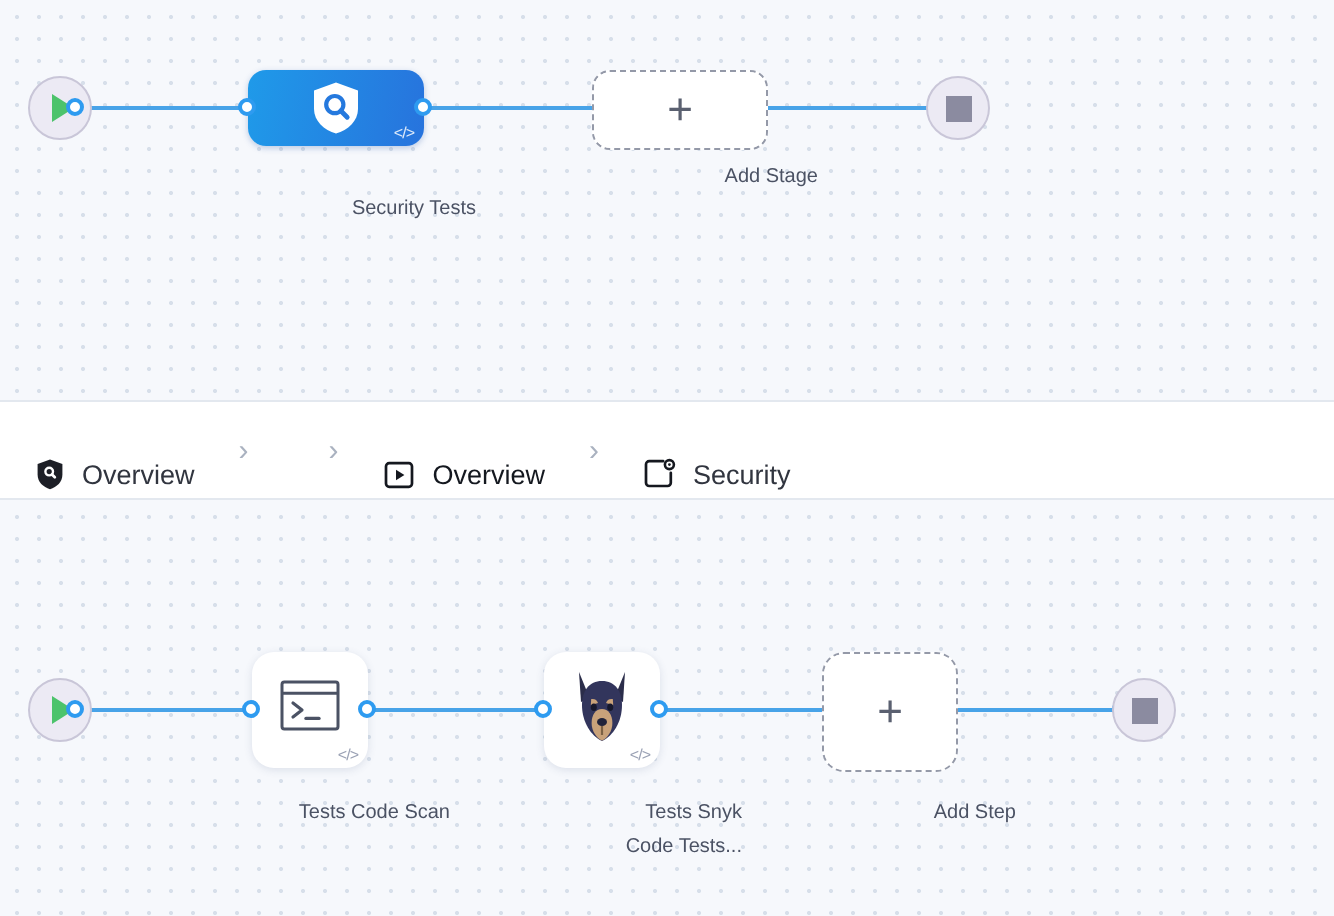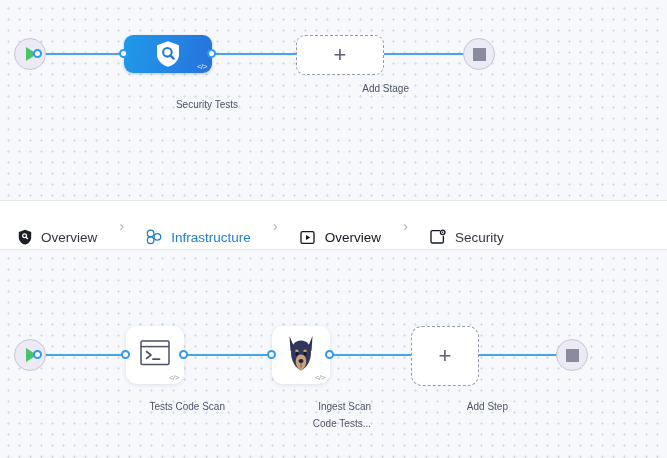--- a/index.html
+++ b/index.html
@@ -144,30 +144,20 @@
         <path d="M7 .7 L13.2 3 V8.4 C13.2 12 10.4 14.6 7 15.6 C3.6 14.6 .8 12 .8 8.4 V3 Z" fill="#1d1f26"></path>
         <circle cx="6.6" cy="6.8" r="1.9" fill="none" stroke="#ffffff" stroke-width="1.2"></circle>
         <line x1="8" y1="8.2" x2="9.4" y2="9.6" stroke="#ffffff" stroke-width="1.4" stroke-linecap="round"></line>
       </svg>
     </span>
     <span class="tab-label">Overview</span>
   </div>
 
   <span class="chevron">›</span>
 
-  <div class="tab link">
-    <span class="tab-icon">
-      <svg width="17" height="16" viewBox="0 0 17 16">
-        <circle cx="4.6" cy="4.4" r="3.3" fill="none" stroke="#1c7cd6" stroke-width="1.25"></circle>
-        <circle cx="4.6" cy="11.2" r="3.3" fill="none" stroke="#1c7cd6" stroke-width="1.25"></circle>
-        <circle cx="11.4" cy="7.8" r="3.3" fill="none" stroke="#1c7cd6" stroke-width="1.25"></circle>
-      </svg>
-    </span>
-    <span class="tab-label">Infrastructure</span>
-  </div>
 
   <span class="chevron">›</span>
 
   <div class="tab active">
     <span class="tab-icon">
       <svg width="16" height="15" viewBox="0 0 16 15">
         <rect x="1" y="1.6" width="13" height="11.8" rx="1.6" fill="none" stroke="#15181f" stroke-width="1.35"></rect>
         <path d="M6 4.9 L10.2 7.5 L6 10.1 Z" fill="#15181f"></path>
       </svg>
     </span>
@@ -231,21 +221,21 @@
       <ellipse cx="20.1" cy="19.6" rx="1.5" ry="1.9" fill="#16182c"></ellipse>
 
       <ellipse cx="16" cy="27" rx="2.5" ry="2" fill="#21233a"></ellipse>
       <line x1="16" y1="29" x2="16" y2="33.5" stroke="#7c6144" stroke-width="1.1"></line>
     </svg>
     <span class="code-badge dark">&lt;/&gt;</span>
   </div>
   <div class="port" style="left:267px;top:100px;"></div>
   <div class="port" style="left:325px;top:100px;"></div>
   <div class="node-label" style="left:231px;top:148px;width:140px;">
-    <span>Ingest Scan</span><br>
+    <span>Tests Snyk</span><br>
     <span>Code Tests...</span>
   </div>
 
   <div class="add-node" id="add-step-node" style="left:411px;top:76px;">
     <span>+</span>
   </div>
   <div class="node-label" style="left:368px;top:148px;width:140px;">Add Step</div>
 
   <div class="port" style="left:556px;top:100px;"></div>
   <div class="endcap" style="left:556px;top:89px;">

